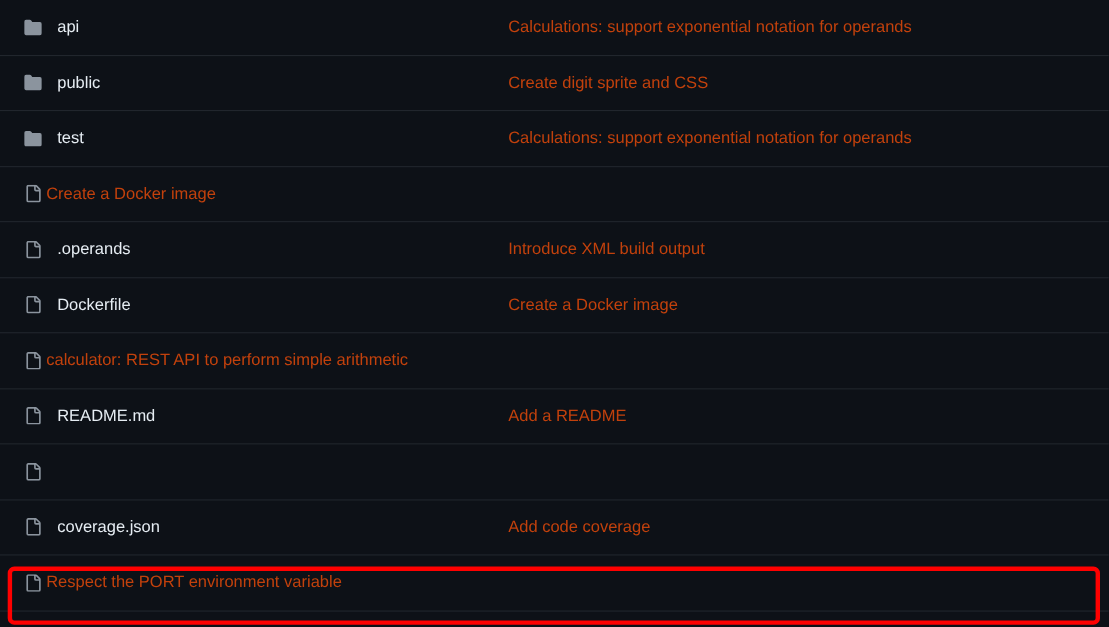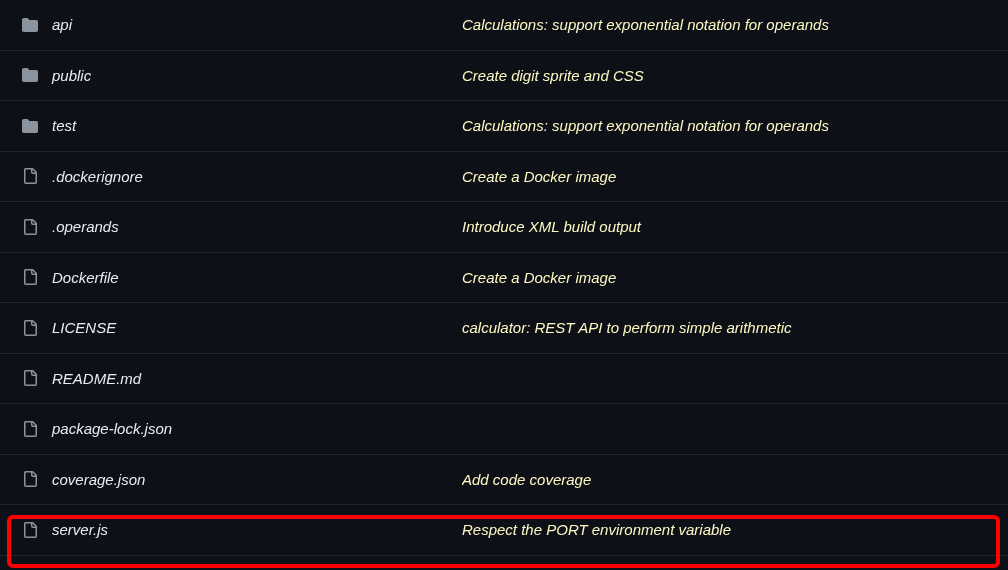--- a/index.html
+++ b/index.html
@@ -18,21 +18,20 @@
     }
     .file-list {
       width: 100%;
     }
     .file-row {
       display: flex;
       align-items: center;
       height: 50.5px;
       border-bottom: 1px solid #21262d;
       padding: 0 18px;
-      font-style: italic;
     }
     .icon-cell {
       width: 24px;
       display: flex;
       align-items: center;
       justify-content: center;
       flex-shrink: 0;
     }
     .icon-cell svg {
       fill: #8b949e;
@@ -53,21 +52,21 @@
     }
     .msg-cell {
       flex: 1;
       color: #8b949e;
       font-size: 15px;
       white-space: nowrap;
       overflow: hidden;
       text-overflow: ellipsis;
     }
     .msg-cell a {
-      color: #fef9c3;
+      color: #c2410c;
       text-decoration: none;
       cursor: pointer;
     }
     .highlight-box {
       position: absolute;
       left: 7px;
       top: 515px;
       width: 993px;
       height: 53px;
       border: 4px solid #ff0000;
@@ -105,21 +104,20 @@
       </div>
       <div class="name-cell"><a>test</a></div>
       <div class="msg-cell"><a>Calculations: support exponential notation for operands</a></div>
     </div>
     <div class="file-row">
       <div class="icon-cell">
         <svg width="16" height="16" viewBox="0 0 16 16">
           <path d="M2 1.75C2 .784 2.784 0 3.75 0h6.586c.464 0 .909.184 1.237.513l2.914 2.914c.329.328.513.773.513 1.237v9.586A1.75 1.75 0 0113.25 16h-9.5A1.75 1.75 0 012 14.25V1.75zm1.75-.25a.25.25 0 00-.25.25v12.5c0 .138.112.25.25.25h9.5a.25.25 0 00.25-.25V6h-2.75A1.75 1.75 0 019 4.25V1.5H3.75zm6.75.062V4.25c0 .138.112.25.25.25h2.688a.252.252 0 00-.011-.013l-2.914-2.914a.272.272 0 00-.013-.011z"></path>
         </svg>
       </div>
-      <div class="name-cell"><a>.dockerignore</a></div>
       <div class="msg-cell"><a>Create a Docker image</a></div>
     </div>
     <div class="file-row">
       <div class="icon-cell">
         <svg width="16" height="16" viewBox="0 0 16 16">
           <path d="M2 1.75C2 .784 2.784 0 3.75 0h6.586c.464 0 .909.184 1.237.513l2.914 2.914c.329.328.513.773.513 1.237v9.586A1.75 1.75 0 0113.25 16h-9.5A1.75 1.75 0 012 14.25V1.75zm1.75-.25a.25.25 0 00-.25.25v12.5c0 .138.112.25.25.25h9.5a.25.25 0 00.25-.25V6h-2.75A1.75 1.75 0 019 4.25V1.5H3.75zm6.75.062V4.25c0 .138.112.25.25.25h2.688a.252.252 0 00-.011-.013l-2.914-2.914a.272.272 0 00-.013-.011z"></path>
         </svg>
       </div>
       <div class="name-cell"><a>.operands</a></div>
       <div class="msg-cell"><a>Introduce XML build output</a></div>
@@ -132,52 +130,50 @@
       </div>
       <div class="name-cell"><a>Dockerfile</a></div>
       <div class="msg-cell"><a>Create a Docker image</a></div>
     </div>
     <div class="file-row">
       <div class="icon-cell">
         <svg width="16" height="16" viewBox="0 0 16 16">
           <path d="M2 1.75C2 .784 2.784 0 3.75 0h6.586c.464 0 .909.184 1.237.513l2.914 2.914c.329.328.513.773.513 1.237v9.586A1.75 1.75 0 0113.25 16h-9.5A1.75 1.75 0 012 14.25V1.75zm1.75-.25a.25.25 0 00-.25.25v12.5c0 .138.112.25.25.25h9.5a.25.25 0 00.25-.25V6h-2.75A1.75 1.75 0 019 4.25V1.5H3.75zm6.75.062V4.25c0 .138.112.25.25.25h2.688a.252.252 0 00-.011-.013l-2.914-2.914a.272.272 0 00-.013-.011z"></path>
         </svg>
       </div>
-      <div class="name-cell"><a>LICENSE</a></div>
       <div class="msg-cell"><a>calculator: REST API to perform simple arithmetic</a></div>
     </div>
     <div class="file-row">
       <div class="icon-cell">
         <svg width="16" height="16" viewBox="0 0 16 16">
           <path d="M2 1.75C2 .784 2.784 0 3.75 0h6.586c.464 0 .909.184 1.237.513l2.914 2.914c.329.328.513.773.513 1.237v9.586A1.75 1.75 0 0113.25 16h-9.5A1.75 1.75 0 012 14.25V1.75zm1.75-.25a.25.25 0 00-.25.25v12.5c0 .138.112.25.25.25h9.5a.25.25 0 00.25-.25V6h-2.75A1.75 1.75 0 019 4.25V1.5H3.75zm6.75.062V4.25c0 .138.112.25.25.25h2.688a.252.252 0 00-.011-.013l-2.914-2.914a.272.272 0 00-.013-.011z"></path>
         </svg>
       </div>
       <div class="name-cell"><a>README.md</a></div>
+      <div class="msg-cell"><a>Add a README</a></div>
     </div>
     <div class="file-row">
       <div class="icon-cell">
         <svg width="16" height="16" viewBox="0 0 16 16">
           <path d="M2 1.75C2 .784 2.784 0 3.75 0h6.586c.464 0 .909.184 1.237.513l2.914 2.914c.329.328.513.773.513 1.237v9.586A1.75 1.75 0 0113.25 16h-9.5A1.75 1.75 0 012 14.25V1.75zm1.75-.25a.25.25 0 00-.25.25v12.5c0 .138.112.25.25.25h9.5a.25.25 0 00.25-.25V6h-2.75A1.75 1.75 0 019 4.25V1.5H3.75zm6.75.062V4.25c0 .138.112.25.25.25h2.688a.252.252 0 00-.011-.013l-2.914-2.914a.272.272 0 00-.013-.011z"></path>
         </svg>
       </div>
-      <div class="name-cell"><a>package-lock.json</a></div>
     </div>
     <div class="file-row">
       <div class="icon-cell">
         <svg width="16" height="16" viewBox="0 0 16 16">
           <path d="M2 1.75C2 .784 2.784 0 3.75 0h6.586c.464 0 .909.184 1.237.513l2.914 2.914c.329.328.513.773.513 1.237v9.586A1.75 1.75 0 0113.25 16h-9.5A1.75 1.75 0 012 14.25V1.75zm1.75-.25a.25.25 0 00-.25.25v12.5c0 .138.112.25.25.25h9.5a.25.25 0 00.25-.25V6h-2.75A1.75 1.75 0 019 4.25V1.5H3.75zm6.75.062V4.25c0 .138.112.25.25.25h2.688a.252.252 0 00-.011-.013l-2.914-2.914a.272.272 0 00-.013-.011z"></path>
         </svg>
       </div>
       <div class="name-cell"><a>coverage.json</a></div>
       <div class="msg-cell"><a>Add code coverage</a></div>
     </div>
     <div class="file-row">
       <div class="icon-cell">
         <svg width="16" height="16" viewBox="0 0 16 16">
           <path d="M2 1.75C2 .784 2.784 0 3.75 0h6.586c.464 0 .909.184 1.237.513l2.914 2.914c.329.328.513.773.513 1.237v9.586A1.75 1.75 0 0113.25 16h-9.5A1.75 1.75 0 012 14.25V1.75zm1.75-.25a.25.25 0 00-.25.25v12.5c0 .138.112.25.25.25h9.5a.25.25 0 00.25-.25V6h-2.75A1.75 1.75 0 019 4.25V1.5H3.75zm6.75.062V4.25c0 .138.112.25.25.25h2.688a.252.252 0 00-.011-.013l-2.914-2.914a.272.272 0 00-.013-.011z"></path>
         </svg>
       </div>
-      <div class="name-cell"><a>server.js</a></div>
       <div class="msg-cell"><a>Respect the PORT environment variable</a></div>
     </div>
   </div>
 
 <div class="highlight-box"></div>
 
 </body></html>

